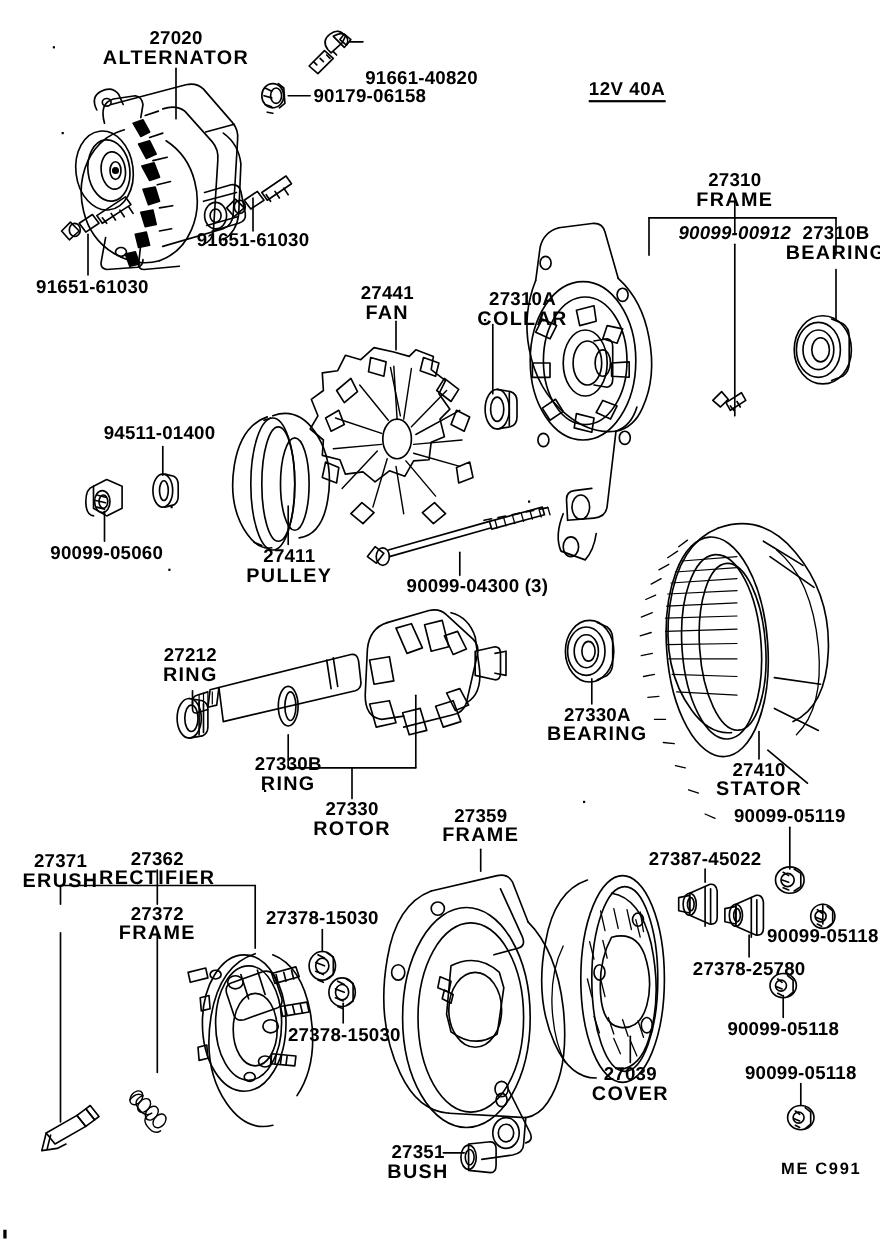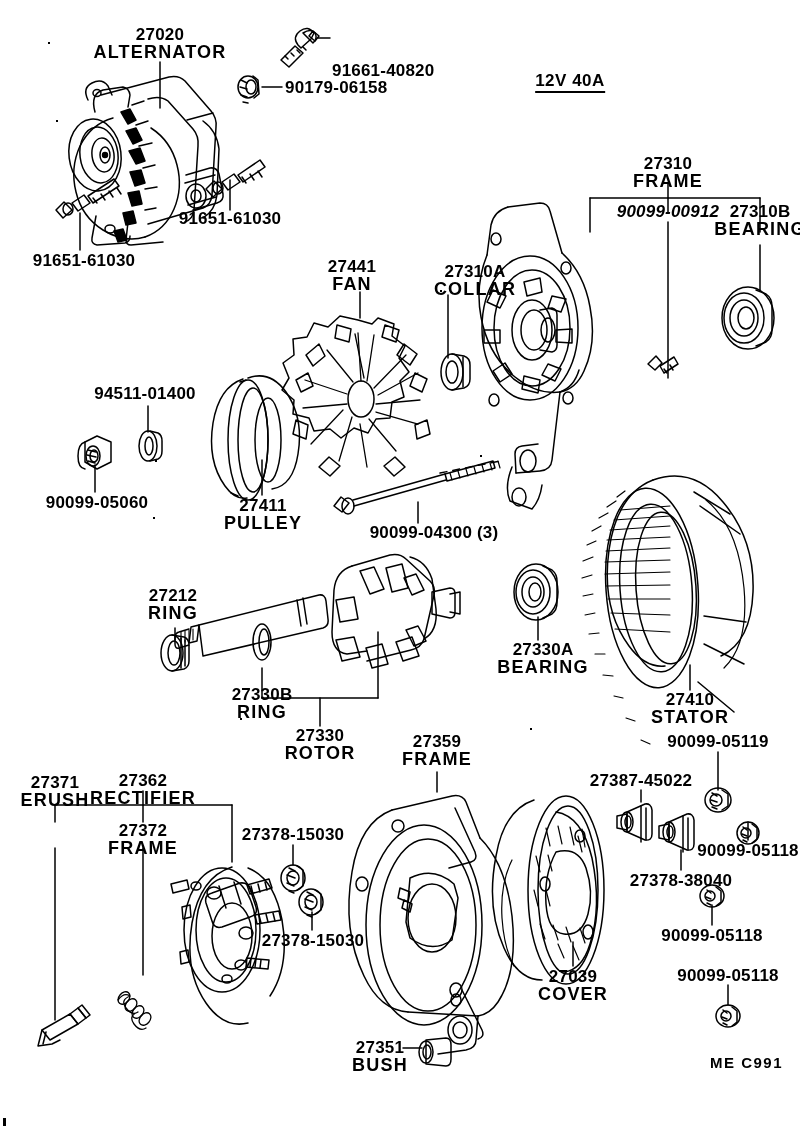--- a/index.html
+++ b/index.html
@@ -620,21 +620,21 @@
 
 <div class="lbl ctr" style="left:718px;top:733px;">
   <div class="num">90099-05119</div>
 </div>
 
 <div class="lbl ctr" style="left:748px;top:842px;">
   <div class="num">90099-05118</div>
 </div>
 
 <div class="lbl ctr" style="left:681px;top:872px;">
-  <div class="num">27378-38040</div>
+  <div class="num">27378-25780</div>
 </div>
 
 <div class="lbl ctr" style="left:712px;top:927px;">
   <div class="num">90099-05118</div>
 </div>
 
 <div class="lbl ctr" style="left:728px;top:967px;">
   <div class="num">90099-05118</div>
 </div>
 

